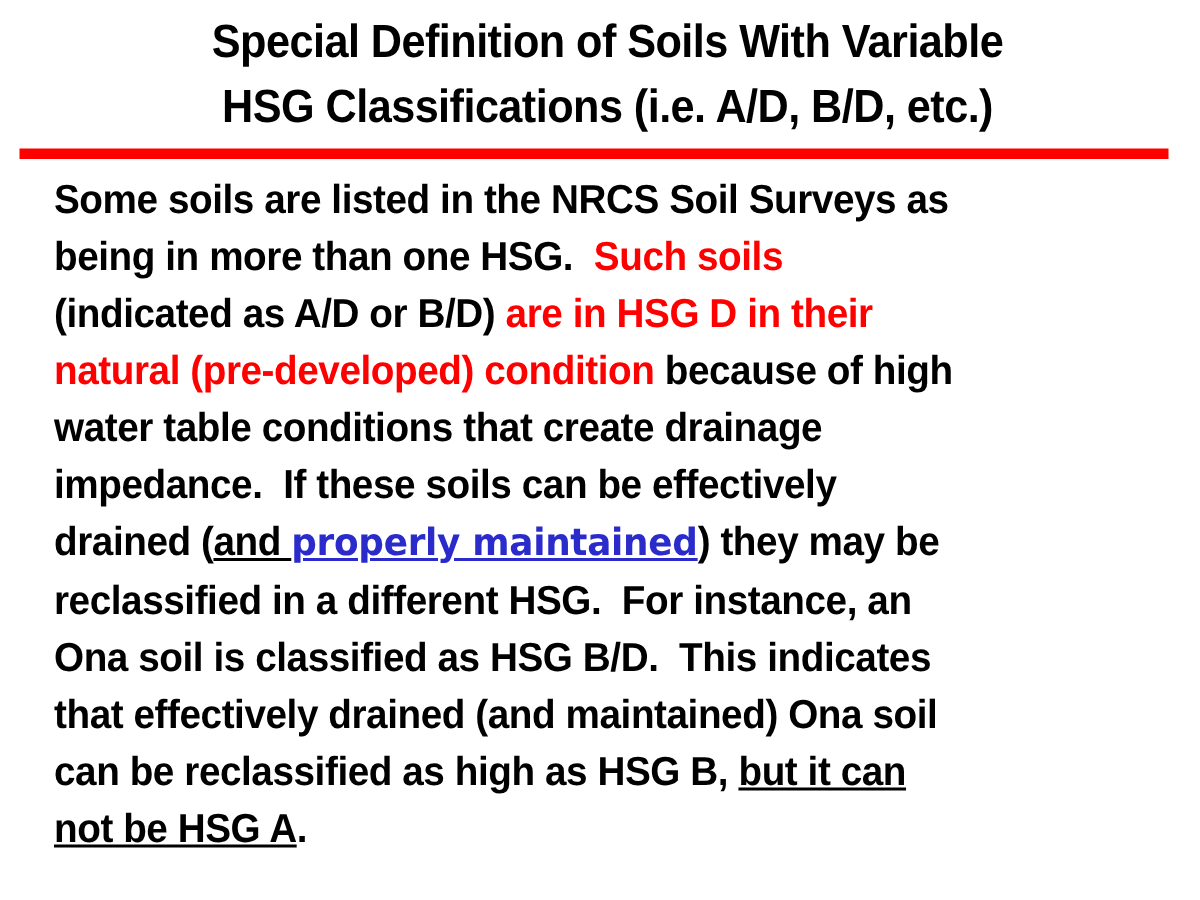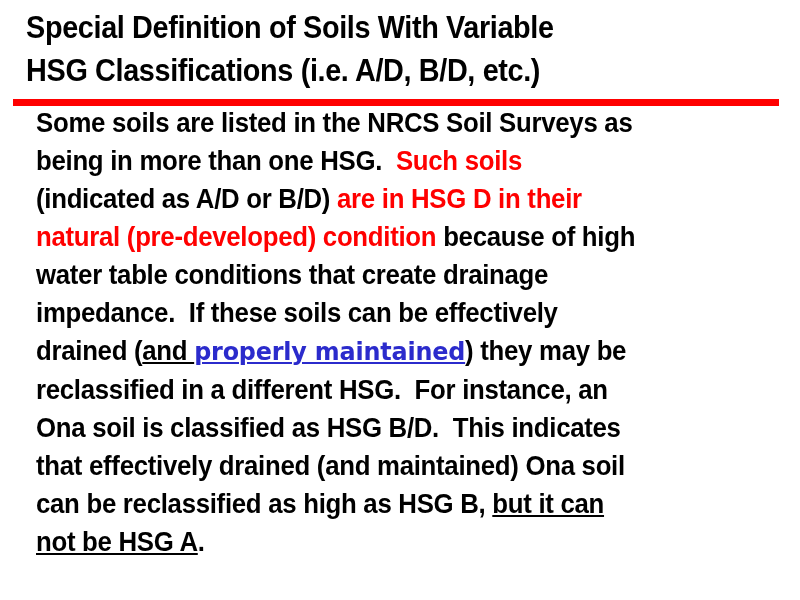--- a/index.html
+++ b/index.html
@@ -21,20 +21,22 @@
     background: #ffffff;
     box-sizing: border-box;
   }
 
   
   .title-block {
     position: absolute;
     left: 0;
     top: 6px;
     width: 746px;
+    text-align: center;
+    padding-left: 32px;
   }
   .title-line {
     font-family: "Liberation Sans", sans-serif;
     font-weight: bold;
     font-size: 31px;
     line-height: 43px;
     letter-spacing: -0.4px;
     color: #000000;
     transform: scaleX(0.93);
     transform-origin: center center;
@@ -48,21 +50,21 @@
     top: 99px;
     width: 766px;
     height: 7px;
     background: #ff0000;
   }
 
   
   .body-block {
     position: absolute;
     left: 36px;
-    top: 104px;
+    top: 114px;
     width: 748px;
   }
   .body-line {
     font-family: "Liberation Sans", sans-serif;
     font-weight: bold;
     font-size: 27px;
     line-height: 38px;
     letter-spacing: -0.3px;
     color: #000000;
     white-space: pre;

